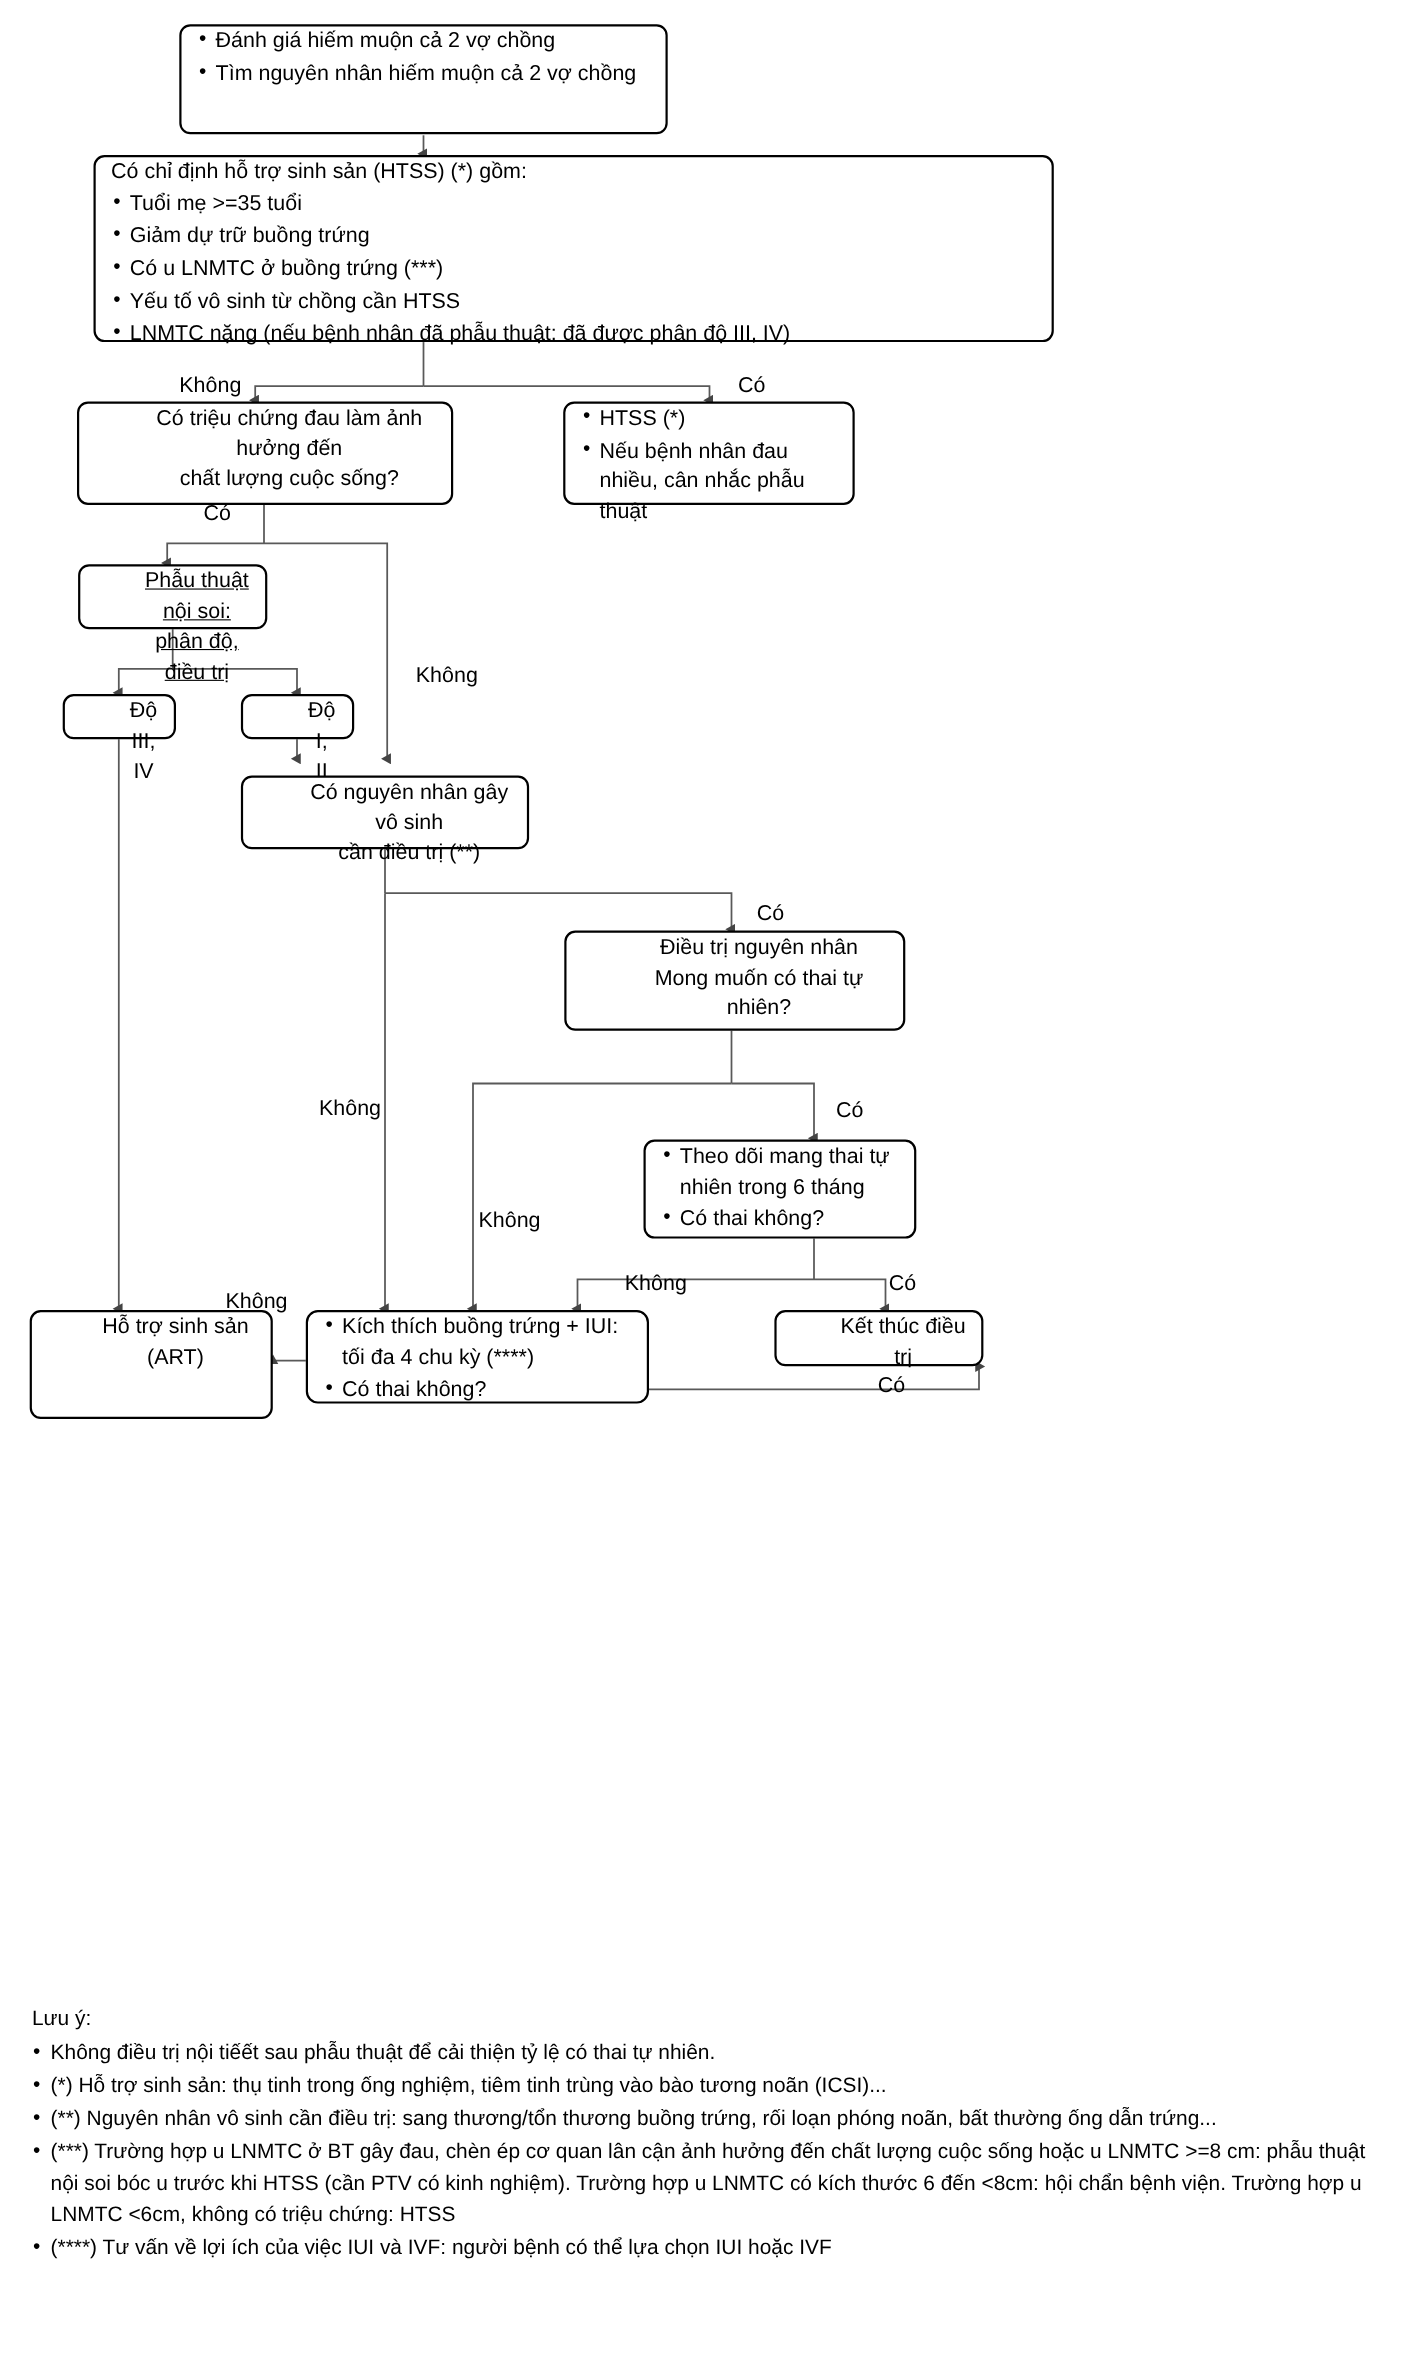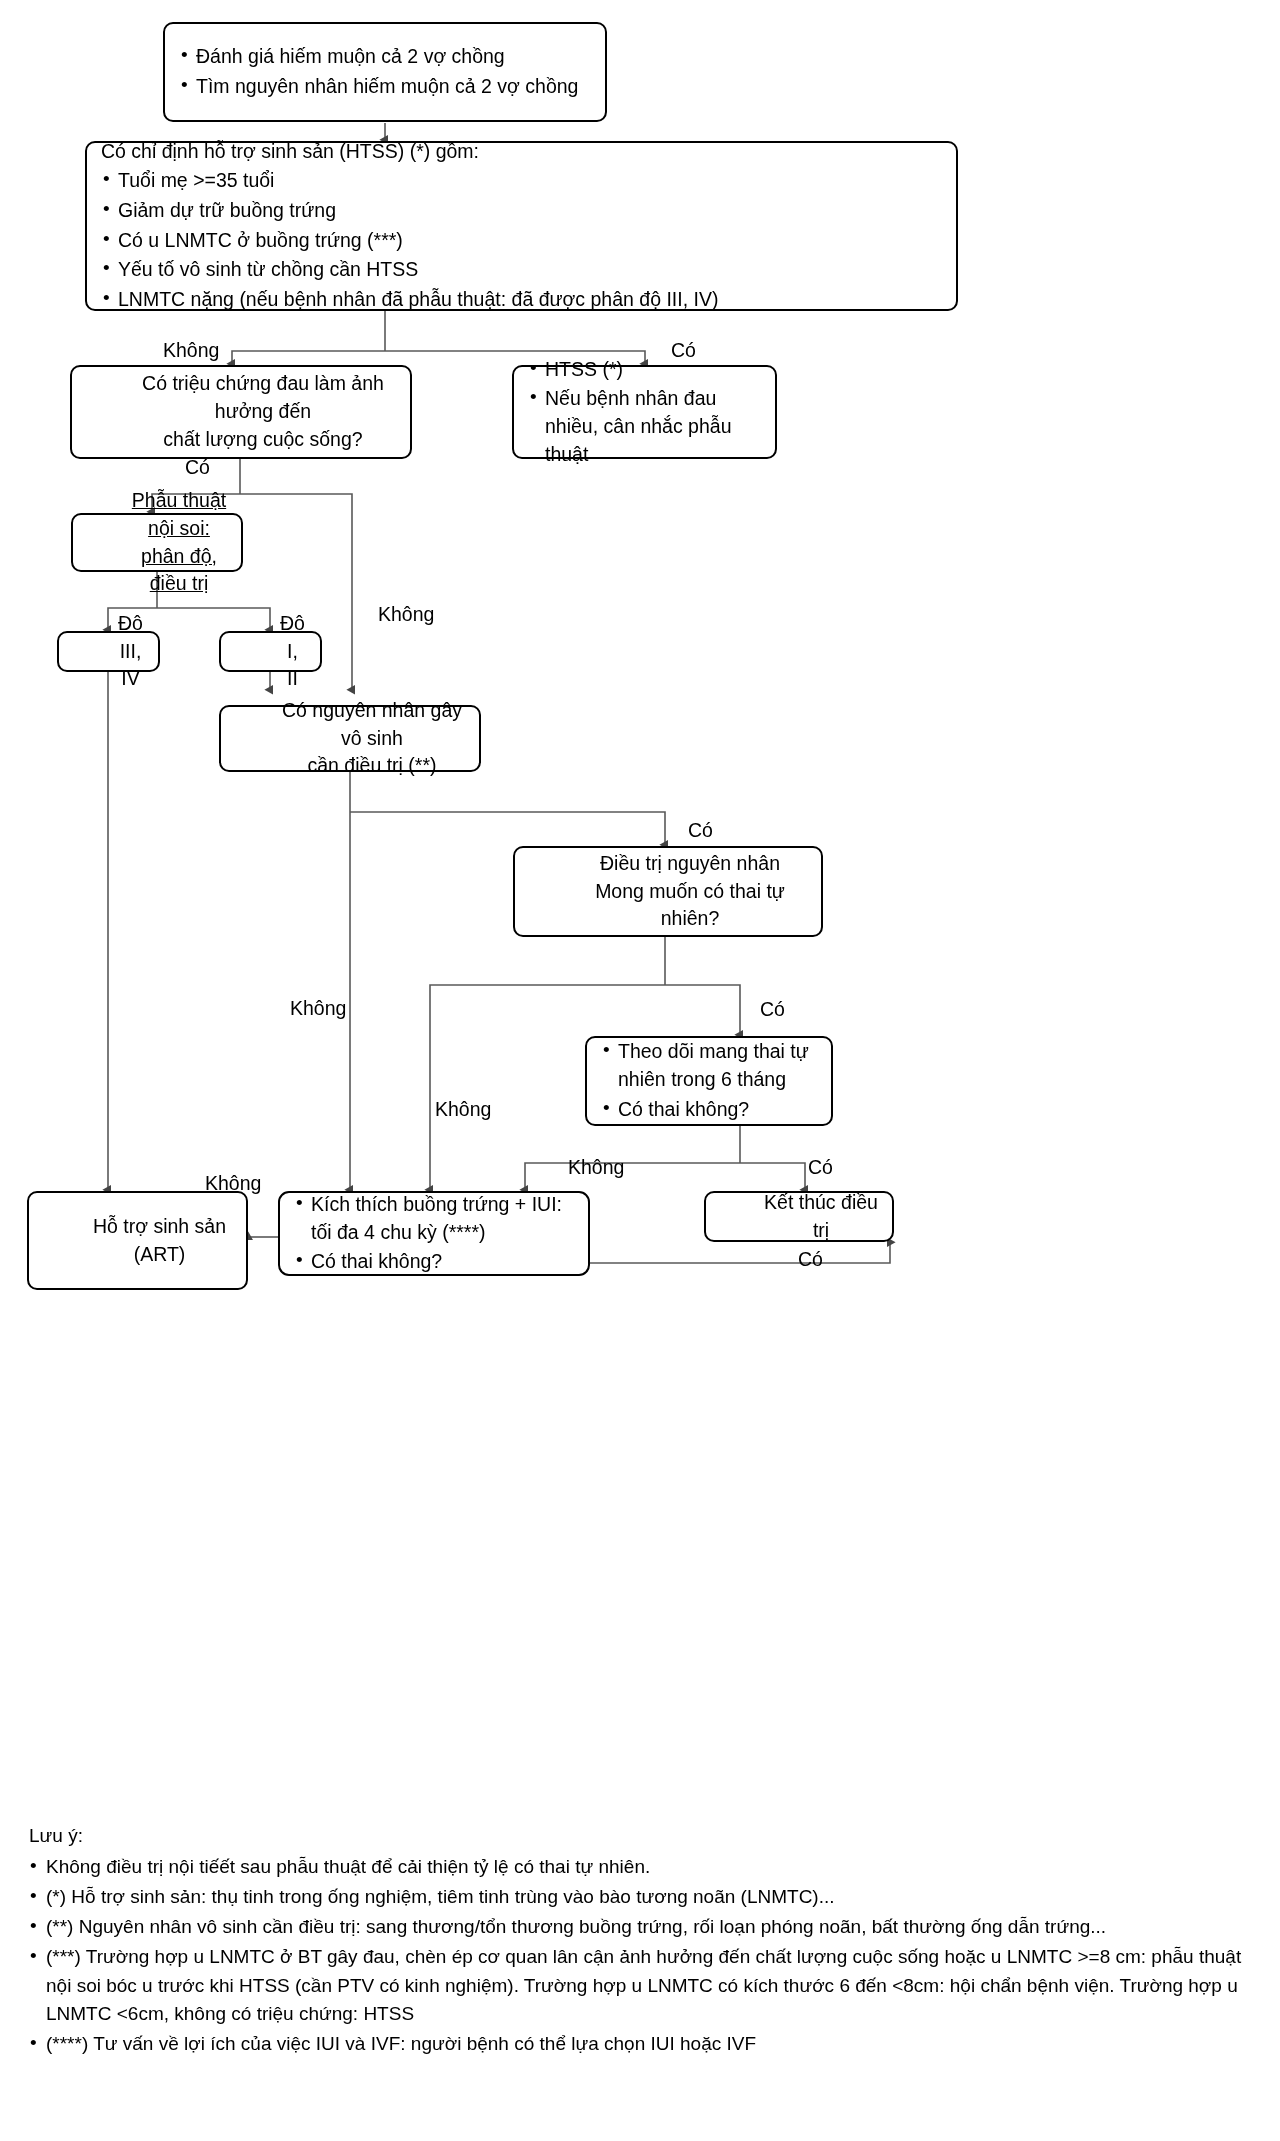--- a/index.html
+++ b/index.html
@@ -30,21 +30,20 @@
     position: absolute;
     box-sizing: border-box;
     border: 2px solid #000000;
     border-radius: 10px;
     background: #ffffff;
     font-size: 19.5px;
     line-height: 1.42;
     color: #000000;
     display: flex;
     flex-direction: column;
-    justify-content: center;
   }
   .node.center {
     text-align: center;
     align-items: center;
     padding-left: 44px;
   }
   .node.left {
     text-align: left;
   }
   .node .pad {
@@ -276,20 +275,20 @@
   <div class="edge-label" style="left:568px; top:1158px;">Không</div>
   <div class="edge-label" style="left:808px; top:1158px;">Có</div>
 
   <div class="edge-label" style="left:205px; top:1174px;">Không</div>
   <div class="edge-label" style="left:798px; top:1250px;">Có</div>
 
   <div id="notes">
     <div class="notes-title">Lưu ý:</div>
     <ul>
       <li>Không điều trị nội tiếết sau phẫu thuật để cải thiện tỷ lệ có thai tự nhiên.</li>
-      <li>(*) Hỗ trợ sinh sản: thụ tinh trong ống nghiệm, tiêm tinh trùng vào bào tương noãn (LNMTC)...</li>
+      <li>(*) Hỗ trợ sinh sản: thụ tinh trong ống nghiệm, tiêm tinh trùng vào bào tương noãn (ICSI)...</li>
       <li>(**) Nguyên nhân vô sinh cần điều trị: sang thương/tổn thương buồng trứng, rối loạn phóng noãn, bất thường ống dẫn trứng...</li>
       <li>(***) Trường hợp u LNMTC ở BT gây đau, chèn ép cơ quan lân cận ảnh hưởng đến chất lượng cuộc sống hoặc u LNMTC &gt;=8 cm: phẫu thuật nội soi bóc u trước khi HTSS (cần PTV có kinh nghiệm). Trường hợp u LNMTC có kích thước 6 đến &lt;8cm: hội chẩn bệnh viện. Trường hợp u LNMTC &lt;6cm, không có triệu chứng: HTSS</li>
       <li>(****) Tư vấn về lợi ích của việc IUI và IVF: người bệnh có thể lựa chọn IUI hoặc IVF</li>
     </ul>
   </div>
 
 </div>
 
 </body></html>

